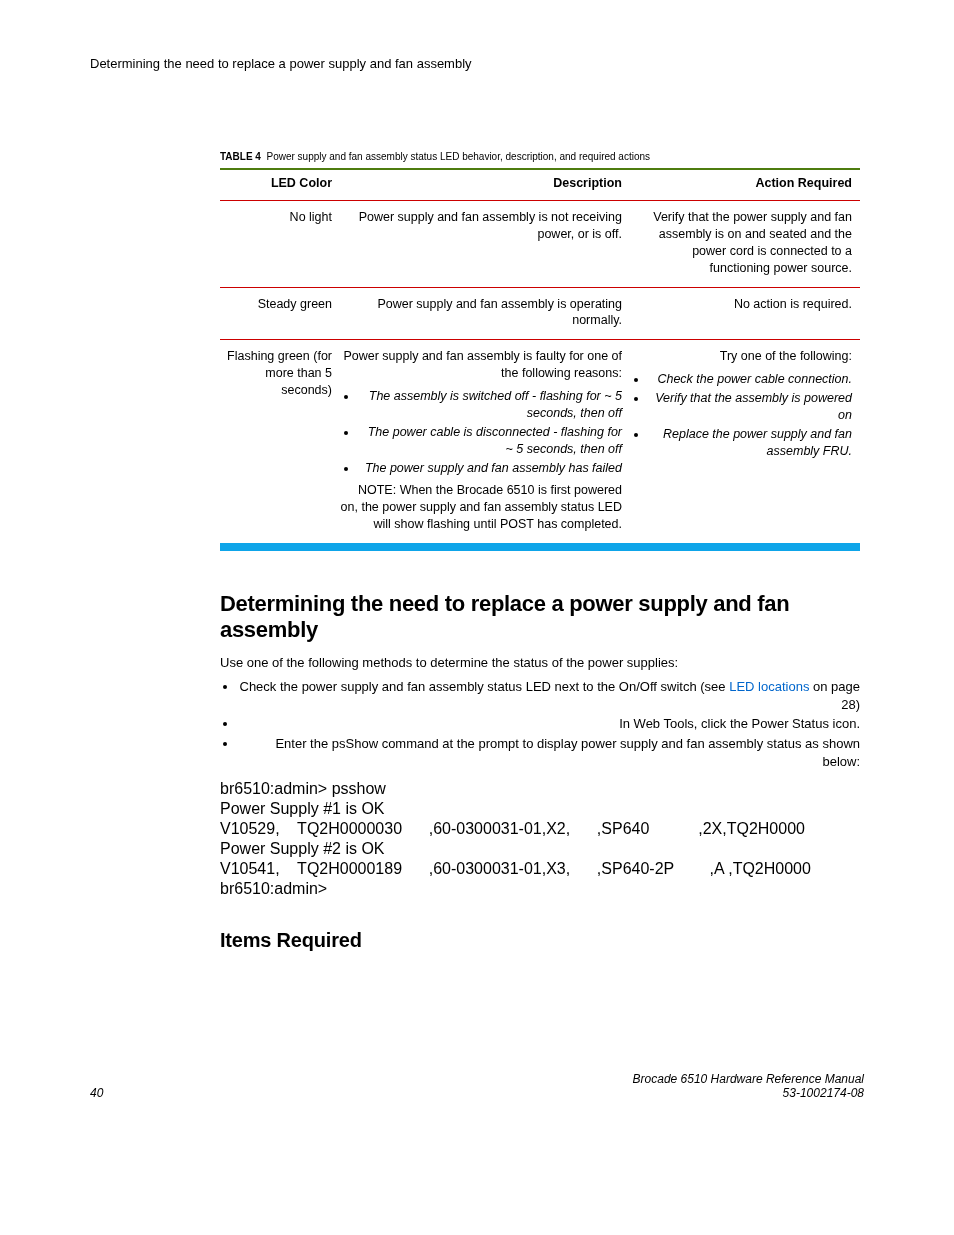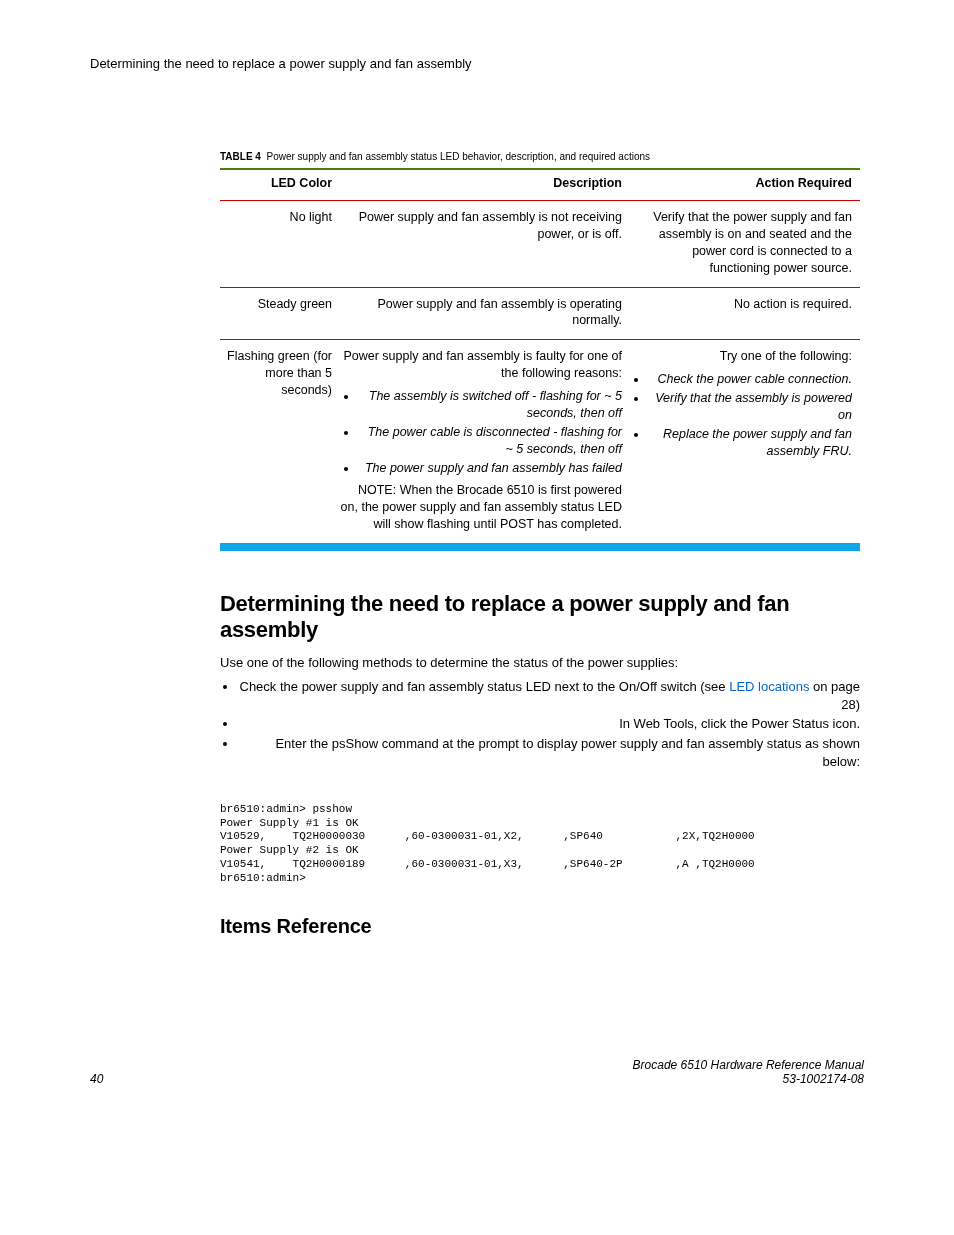--- a/index.html
+++ b/index.html
@@ -68,24 +68,24 @@
     font-weight: 800;
     font-size: 20px;
     letter-spacing: -0.2px;
     margin: 30px 0 10px 0;
   }
   .content { margin-left: 130px; width: 640px; }
   .body-ul { margin: 8px 0 8px 0; padding-left: 18px; }
   .body-ul li { margin: 1px 0; line-height: 1.4; text-align: right; }
   a.link { color: #0066cc; text-decoration: none; }
   pre.code {
-    font-family: Liberation Mono, monospace;
-    font-size: 11px;
+    font-family: Liberation Sans, sans-serif;
+    font-size: 16px;
     white-space: pre;
-    margin: 32px 0 10px 0;
+    margin: 8px 0 10px 0;
     line-height: 1.25;
   }
   .footer {
     display: flex;
     justify-content: space-between;
     align-items: flex-end;
     margin-top: 120px;
     font-size: 12px;
   }
   .footer .right { text-align: right; font-style: italic; }
@@ -161,21 +161,21 @@
       <li>Enter the psShow command at the prompt to display power supply and fan assembly status as shown below:</li>
     </ul>
     <pre class="code">br6510:admin&gt; psshow
 Power Supply #1 is OK
 V10529,    TQ2H0000030      ,60-0300031-01,X2,      ,SP640           ,2X,TQ2H0000
 Power Supply #2 is OK
 V10541,    TQ2H0000189      ,60-0300031-01,X3,      ,SP640-2P        ,A ,TQ2H0000
 br6510:admin&gt;</pre>
 
 
-    <h2 class="section">Items Reference</h2>
+    <h2 class="section">Items Required</h2>
   </div>
 
   <div class="footer">
     <div class="pageno">40</div>
     <div class="right">
       <div>Brocade 6510 Hardware Reference Manual</div>
       <div>53-1002174-08</div>
     </div>
   </div>
 </div>

